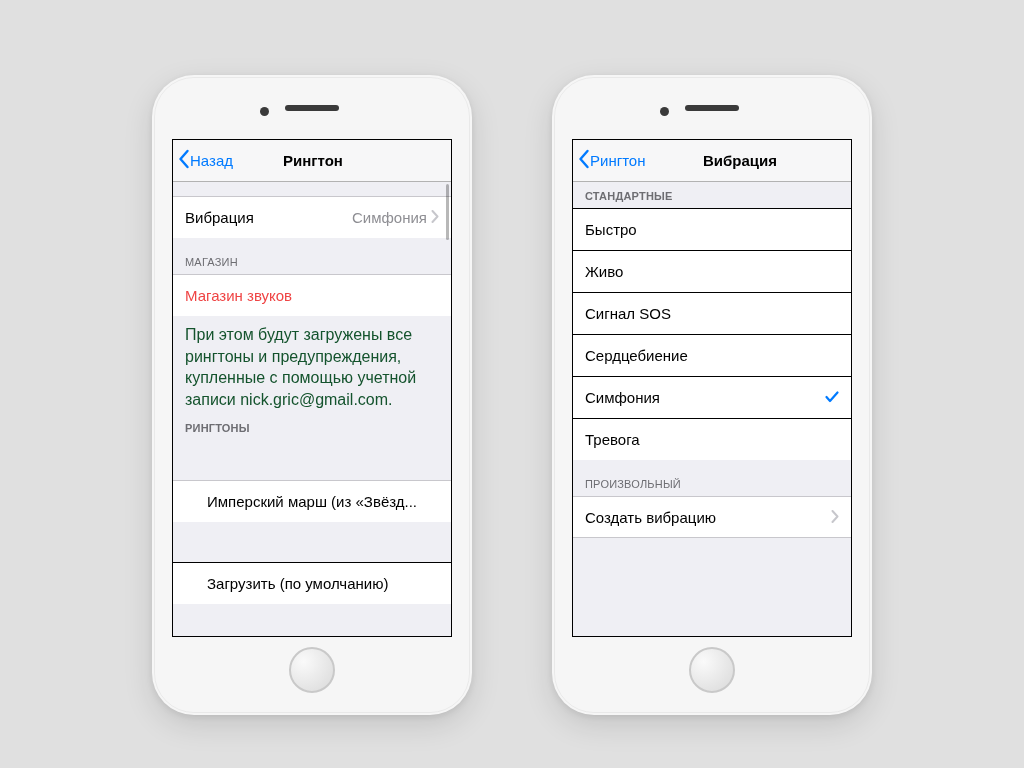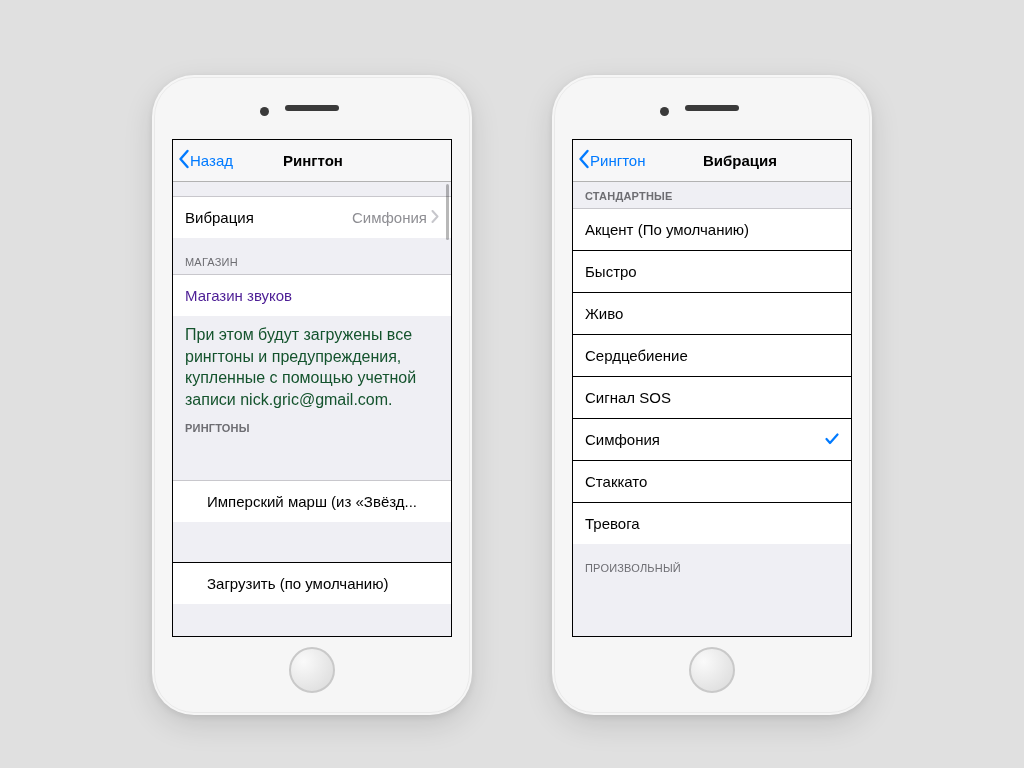--- a/index.html
+++ b/index.html
@@ -95,21 +95,21 @@
     padding: 0 12px;
     font-size: 15px;
     border-top: 1px solid #000000;
     position: relative;
   }
   .cell.first { border-top: 1px solid #c8c7cc; }
   .cell:last-of-type { border-bottom: 1px solid #c8c7cc; }
   .cell .label { flex: 1; color: #000; white-space: nowrap; overflow: hidden; text-overflow: ellipsis;}
   .cell .value { color: #8e8e93; font-size: 15px; margin-right: 4px; }
   .cell .chev { color: #c7c7cc; }
-  .cell.link .label { color: #4c1d95; }
+  .cell.link .label { color: #ef4444; }
   .cell.indent { padding-left: 34px; margin-top: 40px; }
   .footer-note {
     font-size: 16px; color: #14532d;
     padding: 8px 12px 4px;
     line-height: 1.35;
   }
   .spacer { height: 14px; }
   .scrollbar {
     position: absolute; right: 2px; top: 44px;
     width: 3px; height: 56px; border-radius: 2px;
@@ -188,49 +188,51 @@
             <svg viewBox="0 0 12 20">
                 <path d="M10 2 L3 10 L10 18" stroke="#007aff" stroke-width="2.4" fill="none" stroke-linecap="round" stroke-linejoin="round"></path>
               </svg>
           </span>
           <span>Рингтон</span>
         </div>
         <div class="navtitle">Вибрация</div>
       </div>
       <div class="content">
         <div class="group-header tight">СТАНДАРТНЫЕ</div>
-        <div class="cell first">
-          <span class="label">Акцент (По умолчанию)</span>
-        </div>
         <div class="cell">
           <span class="label">Быстро</span>
         </div>
         <div class="cell">
           <span class="label">Живо</span>
         </div>
         <div class="cell">
+          <span class="label">Сигнал SOS</span>
+        </div>
+        <div class="cell">
           <span class="label">Сердцебиение</span>
-        </div>
-        <div class="cell">
-          <span class="label">Сигнал SOS</span>
         </div>
         <div class="cell">
           <span class="label">Симфония</span>
           <span class="check">
             <svg width="14" height="12" viewBox="0 0 14 12">
                 <path d="M1.5 6 L5 10 L12.5 1.5" stroke="#007aff" stroke-width="2.2" fill="none" stroke-linecap="round" stroke-linejoin="round"></path>
               </svg>
           </span>
         </div>
         <div class="cell">
-          <span class="label">Стаккато</span>
-        </div>
-        <div class="cell">
           <span class="label">Тревога</span>
         </div>
 
         <div class="group-header">ПРОИЗВОЛЬНЫЙ</div>
+        <div class="cell first">
+          <span class="label">Создать вибрацию</span>
+          <span class="chev">
+            <svg viewBox="0 0 8 13">
+                <path d="M1.5 1 L6.5 6.5 L1.5 12" stroke="#c7c7cc" stroke-width="2" fill="none" stroke-linecap="round" stroke-linejoin="round"></path>
+              </svg>
+          </span>
+        </div>
       </div>
     </div>
     <div class="home"></div>
   </div>
 
 </div>
 
 </body></html>

